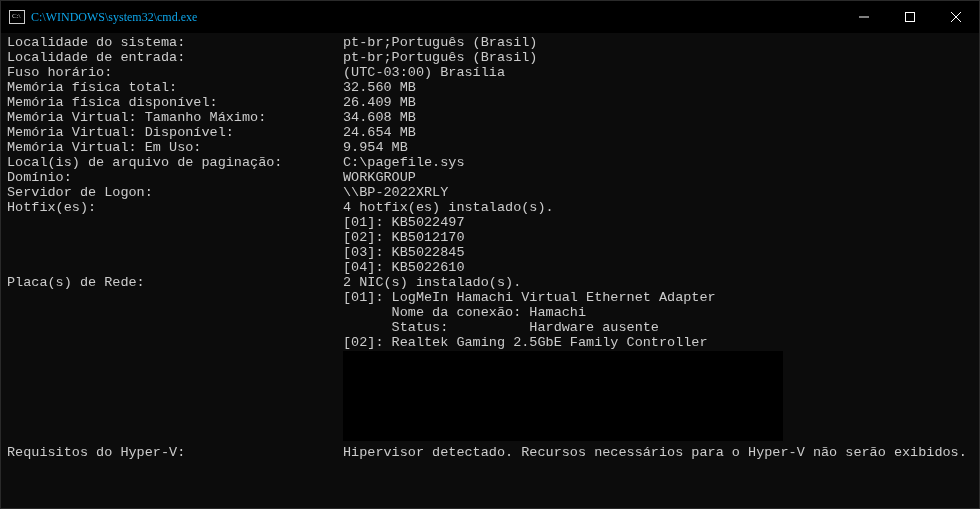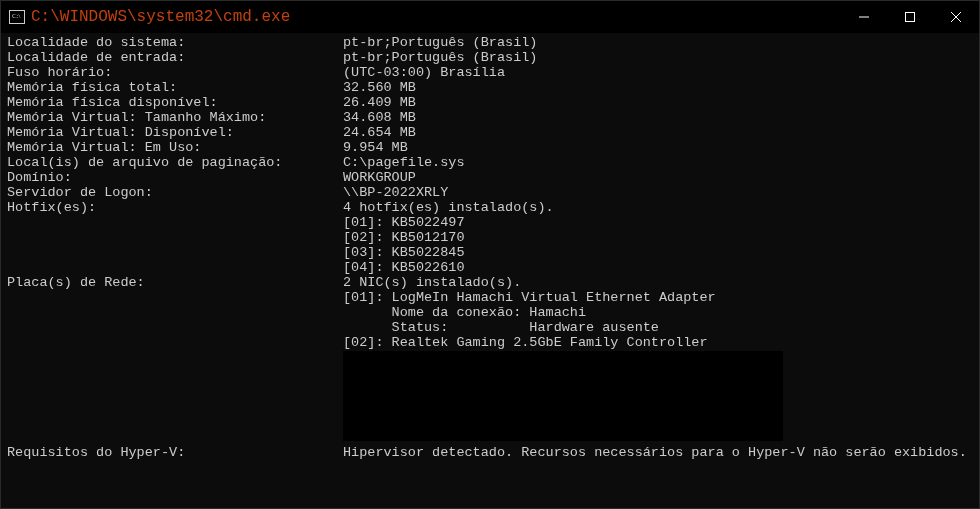--- a/index.html
+++ b/index.html
@@ -34,23 +34,23 @@
   }
   .cmd-icon {
     width: 16px;
     height: 16px;
     display: flex;
     align-items: center;
     justify-content: center;
   }
   .cmd-icon svg { display: block; }
   .title-text {
-    color: #c2410c;
-    font-size: 16px;
-    font-family: Liberation Mono, monospace;
+    color: #0ea5e9;
+    font-size: 12px;
+    font-family: Liberation Serif, serif;
   }
   .titlebar-right {
     display: flex;
     height: 100%;
   }
   .win-btn {
     width: 46px;
     height: 100%;
     display: flex;
     align-items: center;

